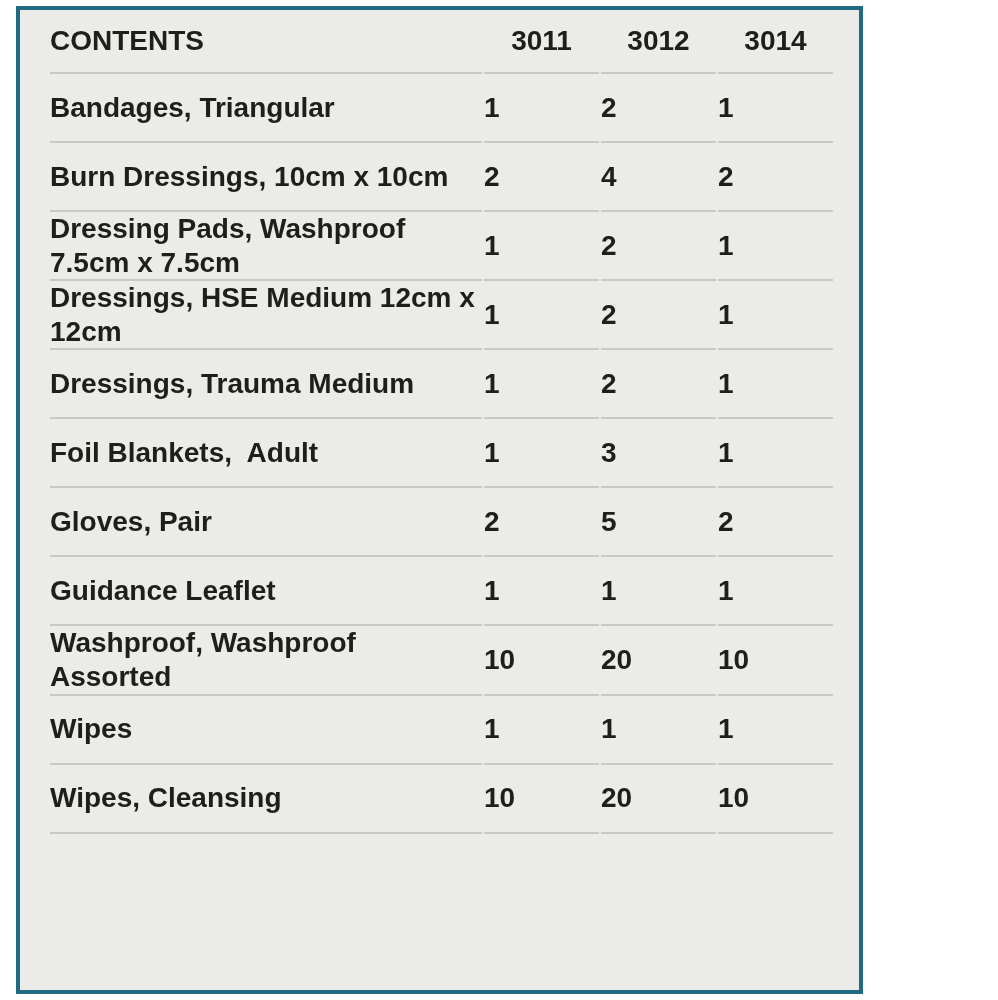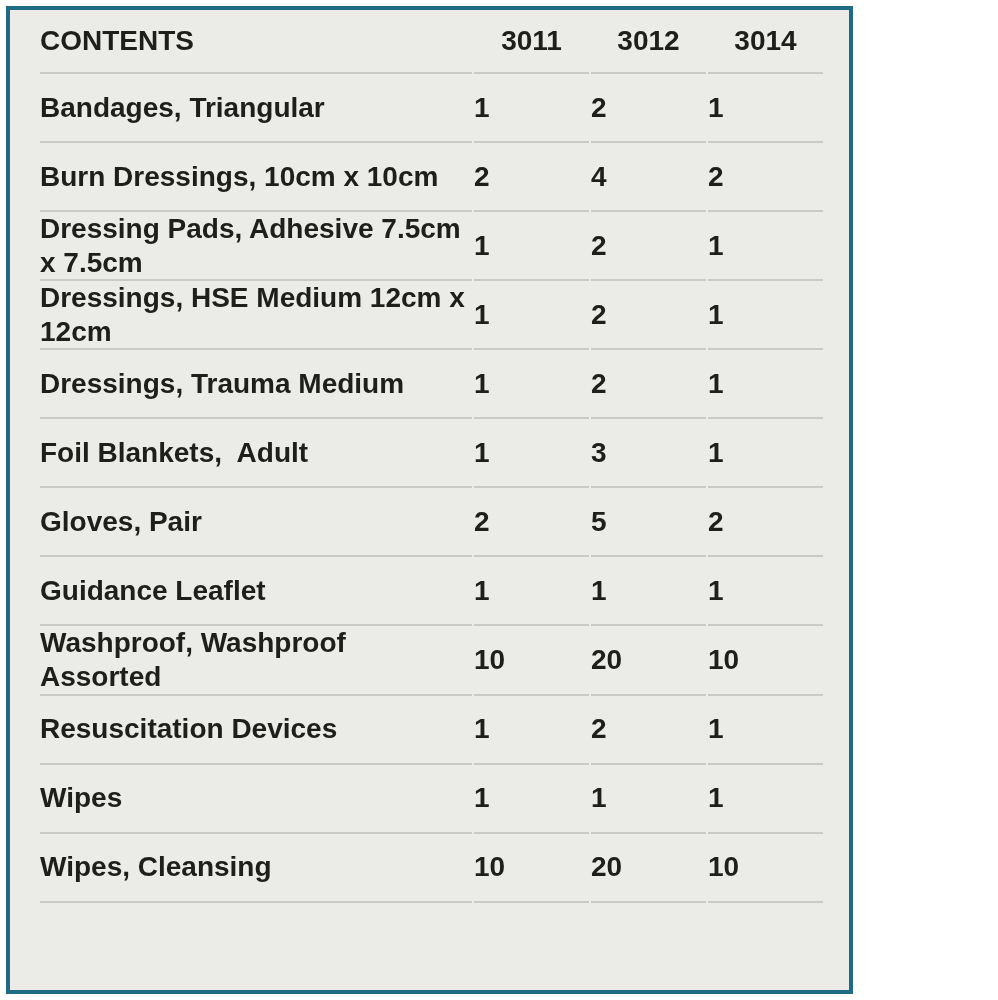--- a/index.html
+++ b/index.html
@@ -9,21 +9,21 @@
     font-family: "Liberation Sans", sans-serif;
   }
   .page {
     position: relative;
     width: 998px;
     height: 1000px;
     background: #ffffff;
   }
   .frame {
     position: absolute;
-    left: 6px;
+    left: 16px;
     top: 6px;
     width: 847px;
     height: 988px;
     box-sizing: border-box;
     border: 4px solid #206b83;
     background: #ebebe8;
     overflow: hidden;
   }
   table.contents {
     border-collapse: separate;
@@ -77,21 +77,21 @@
           <td class="cell-num">2</td>
           <td class="cell-num">1</td>
         </tr>
         <tr>
           <td class="cell-label">Burn Dressings, 10cm x 10cm</td>
           <td class="cell-num">2</td>
           <td class="cell-num">4</td>
           <td class="cell-num">2</td>
         </tr>
         <tr>
-          <td class="cell-label">Dressing Pads, Adhesive 7.5cm x 7.5cm</td>
+          <td class="cell-label">Dressing Pads, Washproof 7.5cm x 7.5cm</td>
           <td class="cell-num">1</td>
           <td class="cell-num">2</td>
           <td class="cell-num">1</td>
         </tr>
         <tr>
           <td class="cell-label">Dressings, HSE Medium 12cm x 12cm</td>
           <td class="cell-num">1</td>
           <td class="cell-num">2</td>
           <td class="cell-num">1</td>
         </tr>
@@ -119,26 +119,20 @@
           <td class="cell-num">1</td>
           <td class="cell-num">1</td>
         </tr>
         <tr>
           <td class="cell-label">Washproof, Washproof Assorted</td>
           <td class="cell-num">10</td>
           <td class="cell-num">20</td>
           <td class="cell-num">10</td>
         </tr>
         <tr>
-          <td class="cell-label">Resuscitation Devices</td>
-          <td class="cell-num">1</td>
-          <td class="cell-num">2</td>
-          <td class="cell-num">1</td>
-        </tr>
-        <tr>
           <td class="cell-label">Wipes</td>
           <td class="cell-num">1</td>
           <td class="cell-num">1</td>
           <td class="cell-num">1</td>
         </tr>
         <tr>
           <td class="cell-label">Wipes, Cleansing</td>
           <td class="cell-num">10</td>
           <td class="cell-num">20</td>
           <td class="cell-num">10</td>

